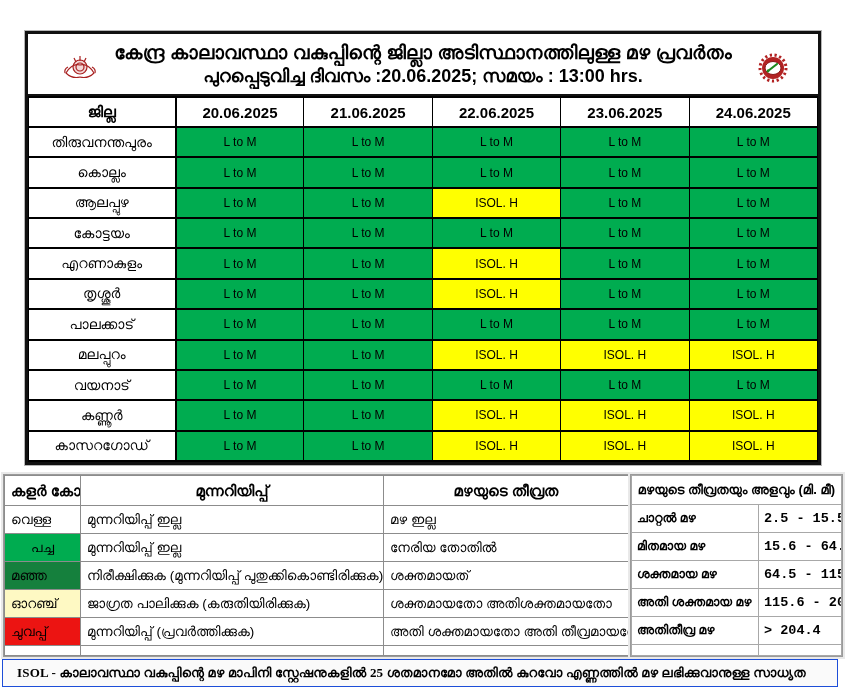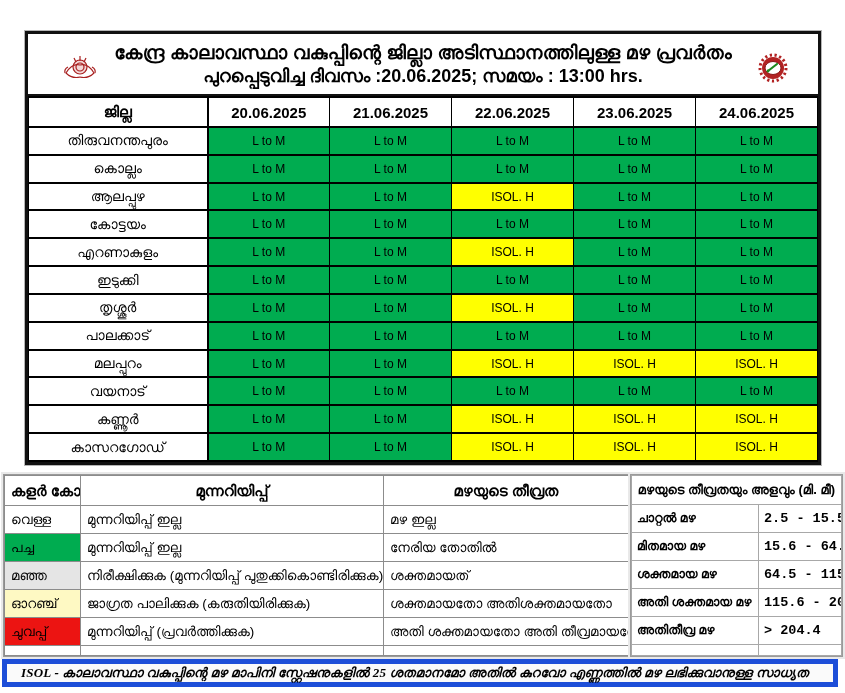--- a/index.html
+++ b/index.html
@@ -85,26 +85,26 @@
   .amount th { font-weight: bold; font-size: 13px; text-align: center; height: 29px; }
   .amount td.lbl { font-size: 12.5px; font-weight: bold; }
   .amount td.rng { font-size: 13.5px; font-weight: bold; font-family: Liberation Mono, monospace; }
   .amount tr.arow { height: 28px; }
   .amount col.c-lbl { width: 127px; }
 
   
   .footnote {
     position: absolute; left: 2px; top: 659px;
     width: 836px; height: 28px;
-    border: 5px solid #1d4ed8;
+    border: 1px solid #1d4ed8;
     background: #fafafa;
     display: flex; align-items: center;
     padding-left: 14px;
     font-family: "Liberation Serif", "DejaVu Serif", serif;
-    font-style: italic; font-weight: bold; font-size: 13px;
+    font-weight: bold; font-size: 13px;
     letter-spacing: 0.2px;
   }
 </style>
 </head>
 <body>
 
 <div class="main-wrap">
   <div class="banner">
     <span class="emblem">
       <svg width="40" height="30" viewBox="0 0 40 30">
@@ -126,21 +126,21 @@
         <ellipse cx="17" cy="15" rx="8" ry="6.5" fill="#ffffff" stroke="#8a1717" stroke-width="1"></ellipse>
         <path d="M12 18 L21 11" stroke="#1E8A1E" stroke-width="2.2" stroke-linecap="round"></path>
         <circle cx="12" cy="18" r="1.4" fill="#1E8A1E"></circle>
       </svg>
     </span>
   </div>
 
   <table class="forecast">
     <thead>
       <tr>
-        <th style="width:179px">ജില്ല</th>
+        <th style="width:147px">ജില്ല</th>
       <th>20.06.2025</th>
           <th>21.06.2025</th>
           <th>22.06.2025</th>
           <th>23.06.2025</th>
           <th>24.06.2025</th>
         </tr>
     </thead>
     <tbody>
         <tr>
           <td class="district">തിരുവനന്തപുരം</td>
@@ -172,28 +172,20 @@
           <td class="val" style="background: rgb(0, 172, 80);">L to M</td>
           <td class="val" style="background: rgb(0, 172, 80);">L to M</td>
           <td class="val" style="background: rgb(0, 172, 80);">L to M</td>
           <td class="val" style="background: rgb(0, 172, 80);">L to M</td>
         </tr>
         <tr>
           <td class="district">എറണാകുളം</td>
           <td class="val" style="background: rgb(0, 172, 80);">L to M</td>
           <td class="val" style="background: rgb(0, 172, 80);">L to M</td>
           <td class="val" style="background: rgb(255, 255, 0);">ISOL. H</td>
-          <td class="val" style="background: rgb(0, 172, 80);">L to M</td>
-          <td class="val" style="background: rgb(0, 172, 80);">L to M</td>
-        </tr>
-        <tr>
-          <td class="district">ഇടുക്കി</td>
-          <td class="val" style="background: rgb(0, 172, 80);">L to M</td>
-          <td class="val" style="background: rgb(0, 172, 80);">L to M</td>
-          <td class="val" style="background: rgb(0, 172, 80);">L to M</td>
           <td class="val" style="background: rgb(0, 172, 80);">L to M</td>
           <td class="val" style="background: rgb(0, 172, 80);">L to M</td>
         </tr>
         <tr>
           <td class="district">തൃശ്ശൂർ</td>
           <td class="val" style="background: rgb(0, 172, 80);">L to M</td>
           <td class="val" style="background: rgb(0, 172, 80);">L to M</td>
           <td class="val" style="background: rgb(255, 255, 0);">ISOL. H</td>
           <td class="val" style="background: rgb(0, 172, 80);">L to M</td>
           <td class="val" style="background: rgb(0, 172, 80);">L to M</td>
@@ -256,26 +248,26 @@
         <th>മഴയുടെ തീവ്രത</th>
       </tr>
     </thead>
     <tbody>
         <tr class="lrow">
           <td style="background: rgb(255, 255, 255);">വെള്ള</td>
           <td>മുന്നറിയിപ്പ് ഇല്ല</td>
           <td>മഴ ഇല്ല</td>
         </tr>
         <tr class="lrow">
-          <td style="background: rgb(0, 172, 80);">പച്ച</td>
+          <td style="background: rgb(0, 172, 80); text-align: center;">പച്ച</td>
           <td>മുന്നറിയിപ്പ് ഇല്ല</td>
           <td>നേരിയ തോതിൽ</td>
         </tr>
         <tr class="lrow">
-          <td style="background: #e5e5e5;">മഞ്ഞ</td>
+          <td style="background: #15803d;">മഞ്ഞ</td>
           <td>നിരീക്ഷിക്കുക (മുന്നറിയിപ്പ് പുതുക്കികൊണ്ടിരിക്കുക)</td>
           <td>ശക്തമായത്</td>
         </tr>
         <tr class="lrow">
           <td style="background: #fef9c3;">ഓറഞ്ച്</td>
           <td>ജാഗ്രത പാലിക്കുക (കരുതിയിരിക്കുക)</td>
           <td>ശക്തമായതോ അതിശക്തമായതോ</td>
         </tr>
         <tr class="lrow">
           <td style="background: rgb(236, 20, 18);">ചുവപ്പ്</td>

